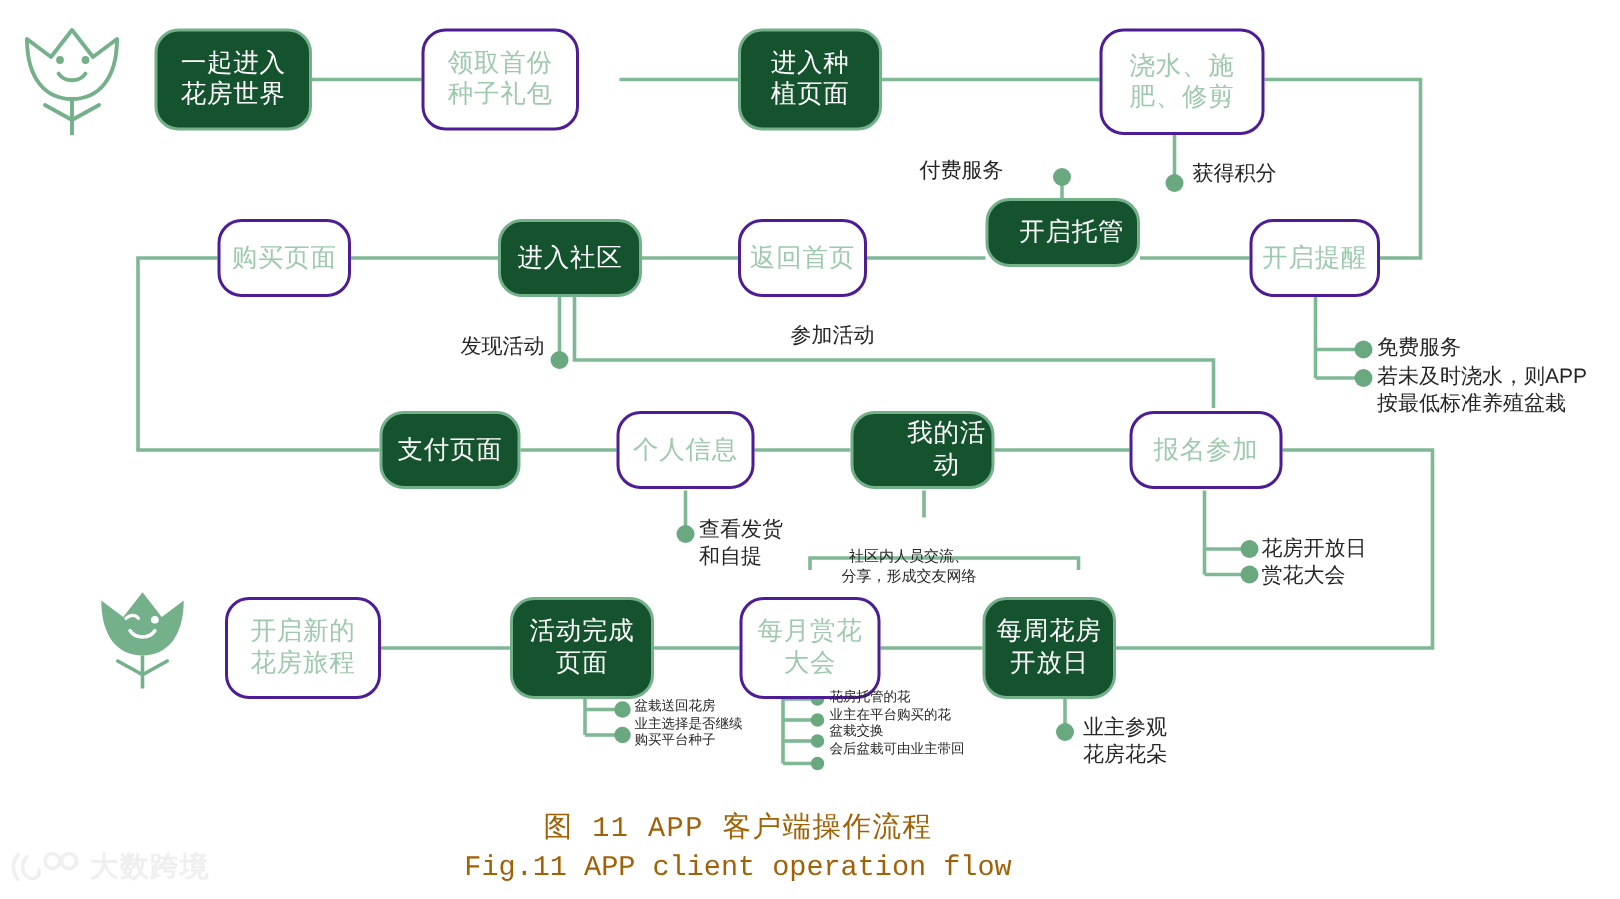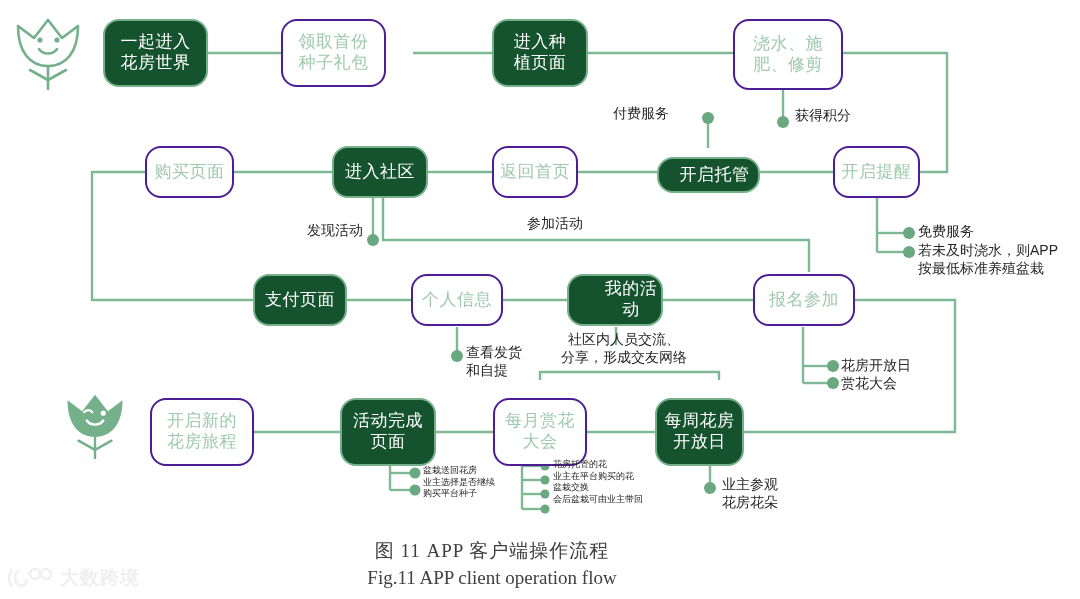--- a/index.html
+++ b/index.html
@@ -53,33 +53,34 @@
     line-height: 1.25;
     white-space: pre-line;
     z-index: 4;
   }
   .ann.small {
     font-size: 9px;
     line-height: 1.28;
     letter-spacing: 0px;
   }
   .ann.mid {
-    font-size: 14px;
+    font-size: 10px;
     line-height: 1.3;
+    margin-top: 35px;
   }
   .ann.right {
     text-align: right;
   }
   .caption {
     position: absolute;
     left: 0;
     width: 984px;
     text-align: center;
-    color: #404040;
-    font-family: Liberation Serif, serif;
+    color: #a16207;
+    font-family: Liberation Mono, monospace;
   }
   .caption .cn {
     font-size: 19px;
     letter-spacing: 1px;
   }
   .caption .en {
     font-size: 19px;
     margin-top: 3px;
   }
   .tulip {
@@ -213,21 +214,21 @@
   <div class="node outline" style="left:281px;  top:19px;  width:105px; height:68px;">领取首份
 种子礼包</div>
   <div class="node filled" style="left:492px;  top:19px;  width:96px;  height:68px;">进入种
 植页面</div>
   <div class="node outline" style="left:733px;  top:19px;  width:110px; height:71px;">浇水、施
 肥、修剪</div>
 
   <div class="node outline" style="left:145px;  top:146px; width:89px;  height:52px;">购买页面</div>
   <div class="node filled" style="left:332px;  top:146px; width:96px;  height:52px;">进入社区</div>
   <div class="node outline" style="left:492px;  top:146px; width:86px;  height:52px;">返回首页</div>
-  <div class="node filled" style="left:657px;  top:157px; width:103px; height:36px;padding-left:12px;">开启托管</div>
+  <div class="node filled" style="left:657px;  top:132px; width:103px; height:46px;padding-left:12px;">开启托管</div>
   <div class="node outline" style="left:833px;  top:146px; width:87px;  height:52px;">开启提醒</div>
 
   <div class="node filled" style="left:253px;  top:274px; width:94px;  height:52px;">支付页面</div>
   <div class="node outline" style="left:411px;  top:274px; width:92px;  height:52px;">个人信息</div>
   <div class="node filled" style="left:567px;  top:274px; width:96px;  height:52px;padding-left:32px;">我的活动</div>
   <div class="node outline" style="left:753px;  top:274px; width:102px; height:52px;">报名参加</div>
 
   <div class="node outline" style="left:150px;  top:398px; width:104px; height:68px;">开启新的
 花房旅程</div>
   <div class="node filled" style="left:340px;  top:398px; width:96px;  height:68px;">活动完成

